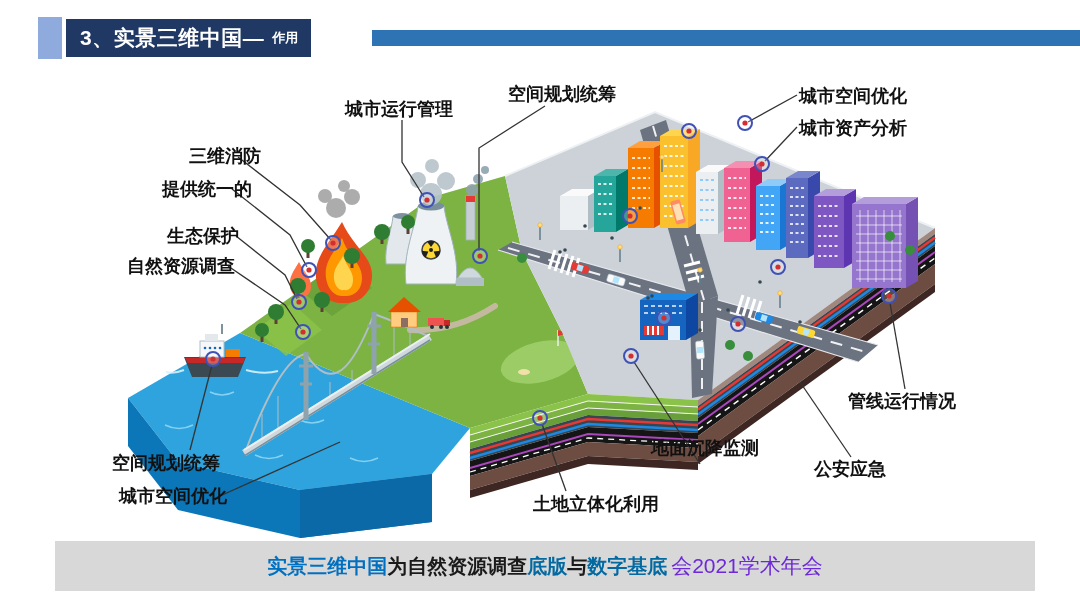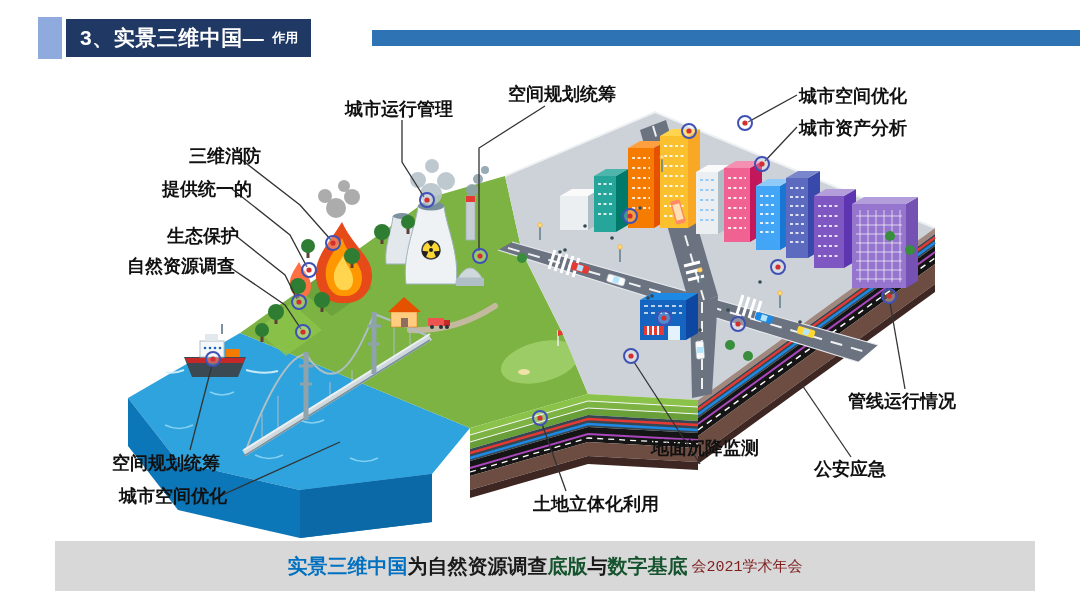--- a/index.html
+++ b/index.html
@@ -11,22 +11,22 @@
              box-sizing:border-box;z-index:3}
   .t-main{font-size:21px;font-weight:700;letter-spacing:.5px}
   .t-sub{font-size:13px;font-weight:700}
   .hbar{position:absolute;left:372px;right:0;top:30px;height:16px;background:#2e74b5;z-index:2}
   .scene{position:absolute;left:0;top:0;width:1080px;height:607px}
   .lbl{position:absolute;font-size:18px;font-weight:700;color:#111;white-space:nowrap;z-index:4}
   .footer{position:absolute;left:55px;top:541px;width:980px;height:50px;background:#d8d8d8;
           display:flex;align-items:center;justify-content:center;z-index:5;white-space:nowrap}
   .seg{font-size:20px;font-weight:700;color:#1a1a1a}
   .seg.blue{color:#0070c0}
-  .seg.red{color:#14532d}
-  .watermark{font-family:Liberation Mono, monospace;font-size:15px;color:#7f1d1d;margin-left:4px;font-weight:400}
+  .seg.red{color:#0369a1}
+  .watermark{font-family:Liberation Sans, sans-serif;font-size:21px;color:#6d28d9;margin-left:4px;font-weight:400}
 </style>
 </head>
 <body>
 
 <div class="slide">
 
   <div class="accent"></div>
   <div class="hbar"></div>
   <div class="title-box">
     <span class="t-main">3、实景三维中国—</span>

